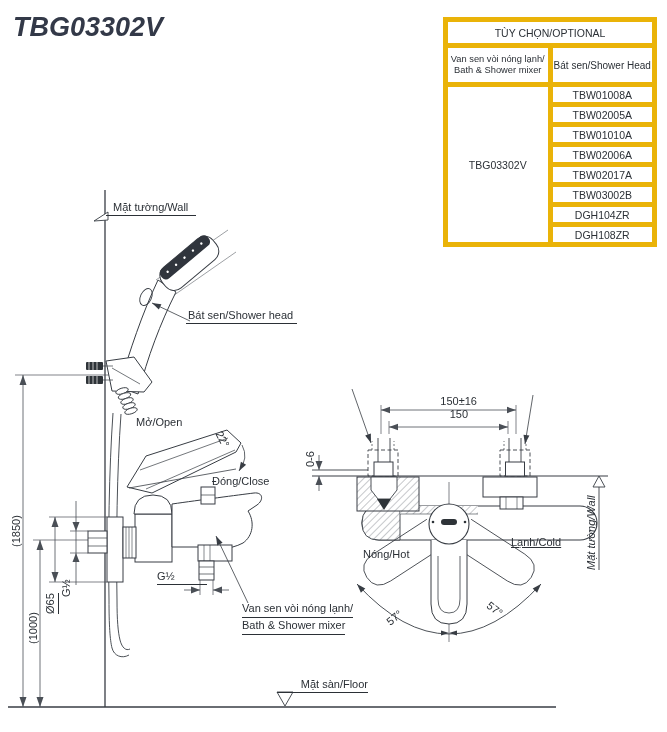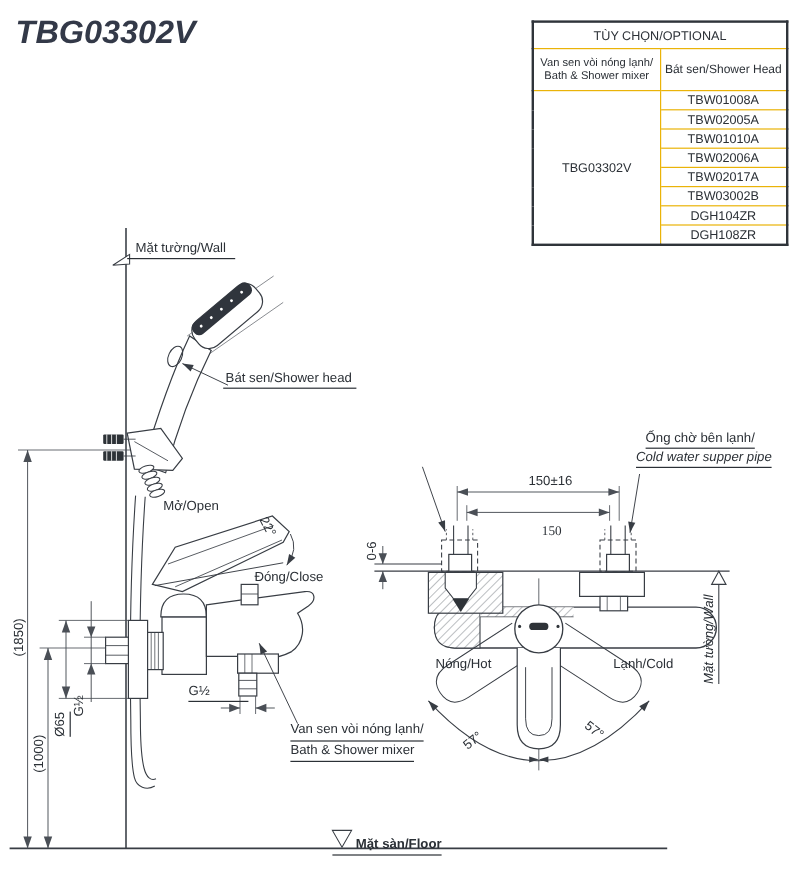--- a/index.html
+++ b/index.html
@@ -9,21 +9,21 @@
               font-style:italic;color:#333948;letter-spacing:0px;}
   svg.draw{position:absolute;left:0;top:0;}
   .lbl{position:absolute;font-size:11px;color:#2b3036;white-space:nowrap;line-height:13px;}
   .u{border-bottom:1px solid #2b3036;display:inline-block;}
   .i{font-style:italic;}
   .rot{transform-origin:0 0;transform:rotate(-90deg);}
   .ctr{text-align:right;}
   
   #opt-table{position:absolute;left:443px;top:17px;width:214px;border-collapse:collapse;
              table-layout:fixed;color:#2b3036;}
-  #opt-table td,#opt-table th{border:1px solid #eab308;padding:0;text-align:center;
+  #opt-table td,#opt-table th{border:5px solid #eab308;padding:0;text-align:center;
              vertical-align:middle;font-weight:normal;overflow:hidden;}
   #opt-table{border:2px solid #2f343a;}
   .th-main{height:21px;font-size:10.5px;}
   .th-sub{height:34px;font-size:10px;}
   .th-sub-left{font-size:9.3px;line-height:11px;}
   .td-code{font-size:10.5px;}
   .td-row{height:15px;font-size:10.5px;}
 </style>
 </head>
 <body>
@@ -224,45 +224,41 @@
   </svg>
 
   <div class="lbl" style="left:106px;top:201px;"><span class="u" style="padding:0 8px 1px 7px;">Mặt tường/Wall</span></div>
 
   <div class="lbl" style="left:186px;top:309px;"><span class="u" style="padding:0 4px 1px 2px;">Bát sen/Shower head</span></div>
 
   <div class="lbl" style="left:136px;top:416px;">Mở/Open</div>
   <div class="lbl" style="left:224px;top:429px;transform-origin:0 0;transform:rotate(62deg);">22°</div>
   <div class="lbl" style="left:212px;top:475px;">Đóng/Close</div>
 
-  <div class="lbl" style="left:530px;top:358px;line-height:14px;">
-    <span class="u" style="margin-left:8px;padding-bottom:1px;">Ống chờ bên lạnh/</span><br>
-    <span class="u i" style="padding-bottom:1px;">Cold water supper pipe</span>
-  </div>
 
   <div class="lbl ctr" style="left:421px;top:395px;width:56px;">150±16</div>
-  <div class="lbl ctr" style="left:430px;top:437px;width:38px;font-family:Liberation Serif, serif;">150</div>
+  <div class="lbl ctr" style="left:430px;top:408px;width:38px;">150</div>
   <div class="lbl rot" style="left:304px;top:467px;">0-6</div>
   <div class="lbl rot i" style="left:585px;top:570px;">Mặt tường/Wall</div>
 
   <div class="lbl" style="left:332px;top:548px;padding-left:31px;">Nóng/Hot</div>
-  <div class="lbl" style="left:511px;top:548px;">Lạnh/Cold</div>
+  <div class="lbl" style="left:511px;top:536px;text-decoration:underline;">Lạnh/Cold</div>
   <div class="lbl" style="left:384px;top:618px;transform-origin:0 0;transform:rotate(-38deg);">57°</div>
   <div class="lbl" style="left:492px;top:599px;transform-origin:0 0;transform:rotate(38deg);">57°</div>
 
   <div class="lbl rot" style="left:44px;top:614px;"><span class="u" style="padding-bottom:1px;">Ø65</span></div>
   <div class="lbl rot" style="left:60px;top:597px;">G½</div>
   <div class="lbl" style="left:157px;top:570px;"><span class="u" style="width:50px;padding-bottom:1px;">G½</span></div>
 
   <div class="lbl" style="left:242px;top:601px;line-height:15px;">
     <span class="u" style="padding-bottom:1px;">Van sen vòi nóng lạnh/</span><br>
     <span class="u" style="padding-bottom:1px;">Bath &amp; Shower mixer</span>
   </div>
 
-  <div class="lbl ctr" style="left:277px;top:698px;width:91px;font-weight:bold;"><span class="u" style="width:91px;padding-bottom:1px;">Mặt sàn/Floor</span></div>
+  <div class="lbl ctr" style="left:277px;top:678px;width:91px;"><span class="u" style="width:91px;padding-bottom:1px;">Mặt sàn/Floor</span></div>
 
   <div class="lbl rot" style="left:10px;top:547px;">(1850)</div>
   <div class="lbl rot" style="left:27px;top:644px;">(1000)</div>
 
   <table id="opt-table">
     <tbody>
         <tr>
       <th class="th-main" colspan="2">TÙY CHỌN/OPTIONAL</th>
     </tr>
     <tr>

